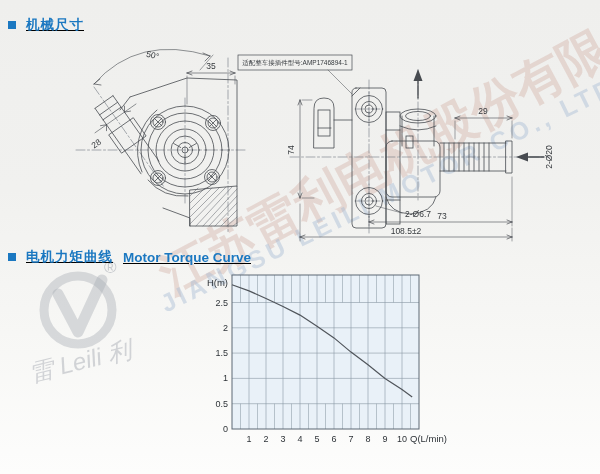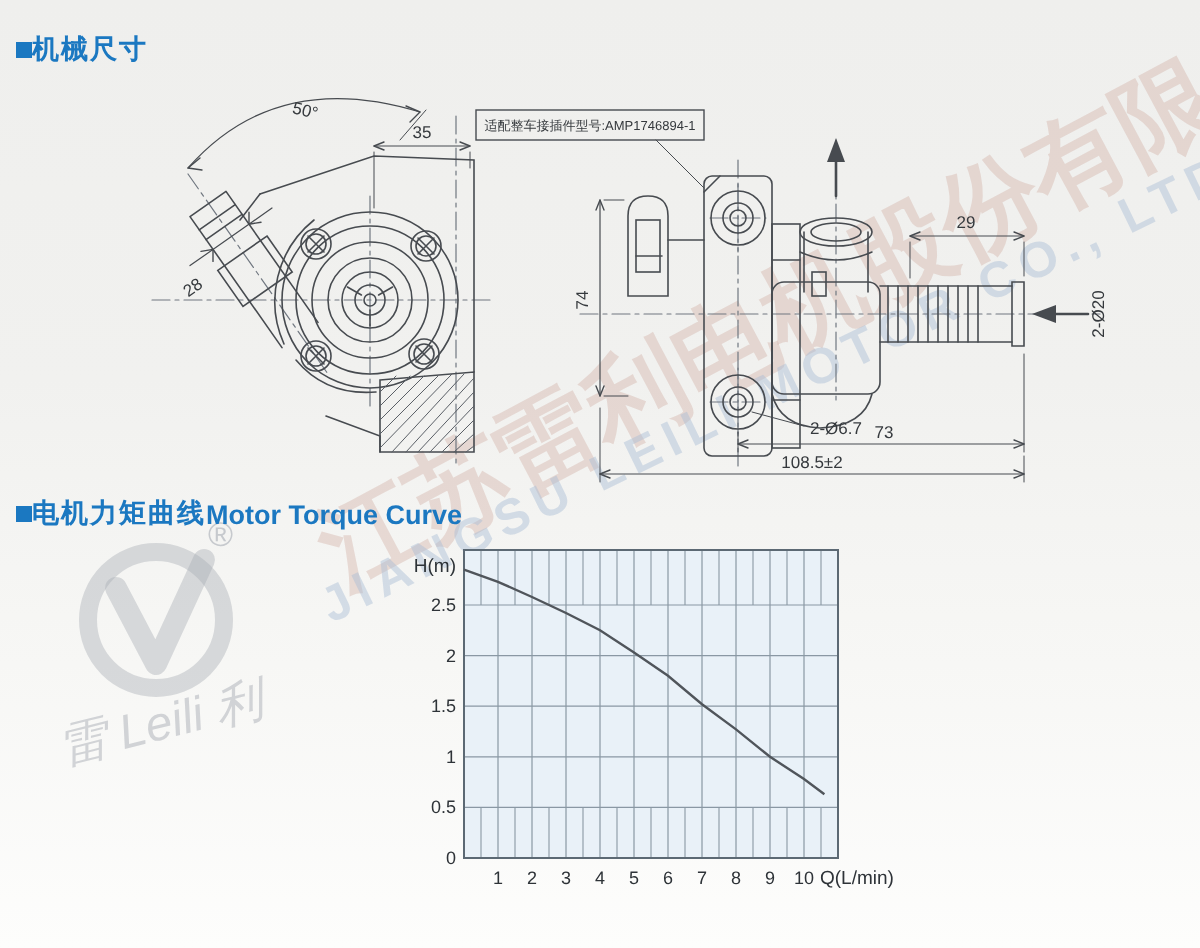--- a/index.html
+++ b/index.html
@@ -4,21 +4,21 @@
 <style>
   html,body{margin:0;padding:0;}
   body{
     width:600px;height:474px;overflow:hidden;position:relative;
     font-family:"Liberation Sans","DejaVu Sans",sans-serif;
     background:linear-gradient(180deg,#efefed 0%,#f1f1ef 40%,#f7f7f5 70%,#fdfdfc 100%);
   }
   .layer{position:absolute;left:0;top:0;width:600px;height:474px;}
   .content{z-index:2;}
   .wm{z-index:1;pointer-events:none;}
-  .sec{position:absolute;left:8px;display:flex;align-items:center;}
+  .sec{position:absolute;left:8px;display:flex;align-items:center;gap:10px;text-decoration:underline;}
   .sec .bullet{width:8px;height:8px;background:#1b78c1;display:inline-block;flex:0 0 auto;}
   .sec .zh{color:#1b78c1;font-size:13.5px;font-weight:700;letter-spacing:1px;}
   .sec .en{color:#1b78c1;font-size:13.5px;font-weight:600;}
   .wm-zh{
     position:absolute;left:148px;top:250px;font-size:50px;font-weight:700;
     color:rgba(208,172,160,0.38);white-space:nowrap;letter-spacing:0px;
     transform:rotate(-28deg);transform-origin:0 0;
     font-family:"DejaVu Sans","Liberation Sans",sans-serif;
   }
   .wm-en{

